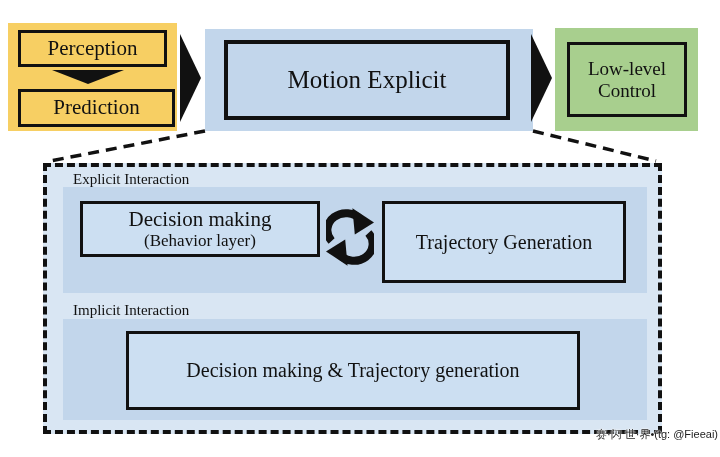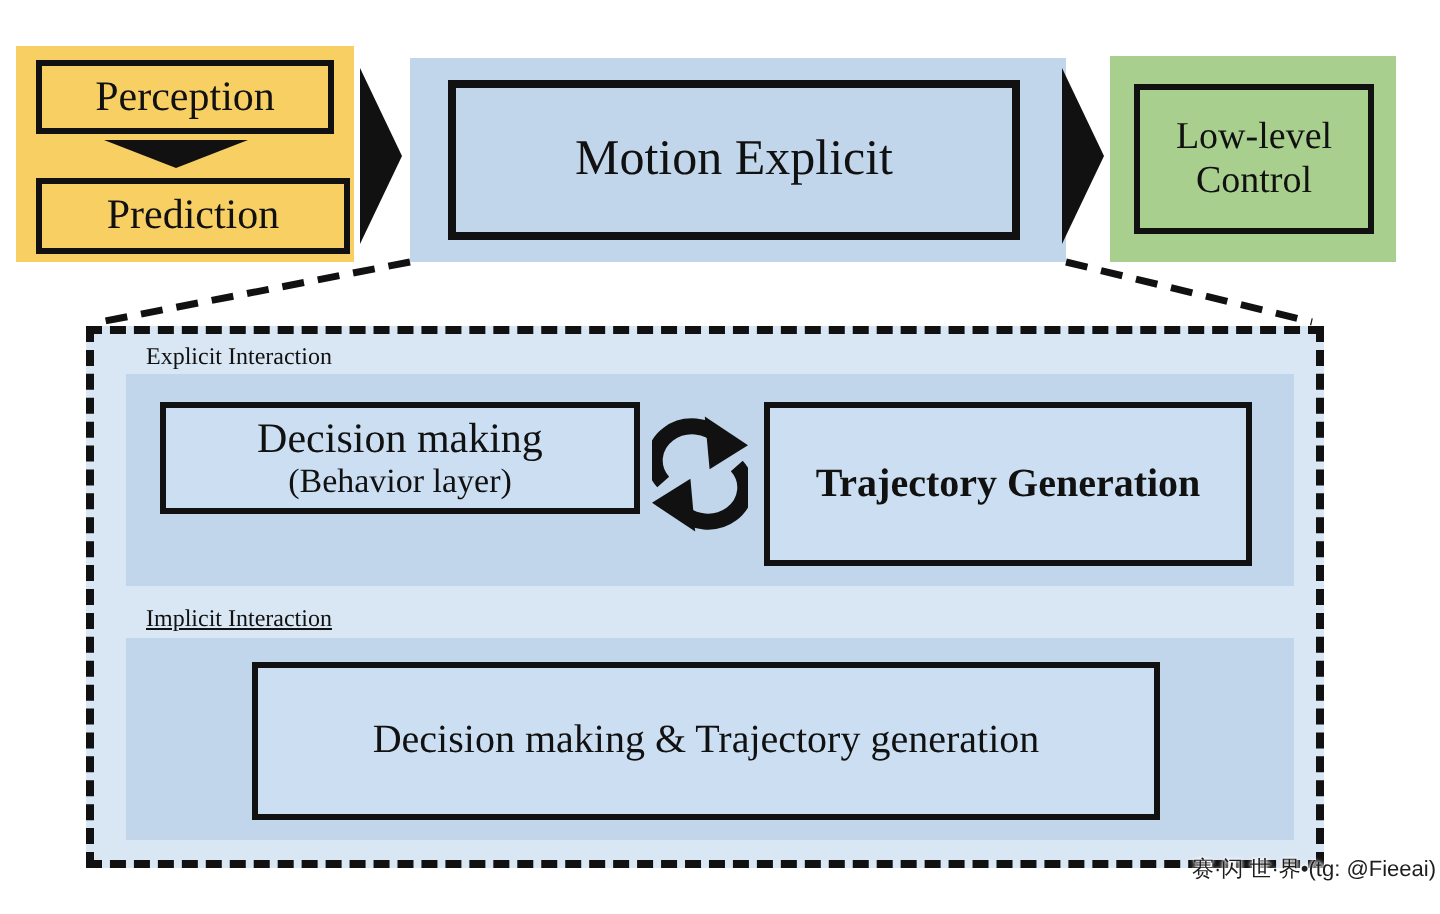--- a/index.html
+++ b/index.html
@@ -54,30 +54,30 @@
 
   
   .connectors { position: absolute; left: 0; top: 0; width: 720px; height: 457px; pointer-events: none; }
 
   
   .dashed-box {
     position: absolute; left: 43px; top: 163px; width: 619px; height: 271px;
     background: var(--detail-blue);
     border: 4px dashed var(--ink);
   }
-  .section-label { position: absolute; font-size: 12px; color: var(--ink); }
+  .section-label { position: absolute; font-size: 15px; color: var(--ink); }
   .label-explicit { left: 26px; top: 4px; }
-  .label-implicit { left: 26px; top: 135px; text-decoration: underline; }
+  .label-implicit { left: 26px; top: 135px; }
   .sub-panel { position: absolute; left: 16px; width: 584px; background: var(--panel-blue); }
   .explicit-panel { top: 20px; height: 106px; }
   .implicit-panel { top: 152px; height: 101px; }
 
   .dm-box  { left: 17px;  top: 14px; width: 240px; height: 56px; background: var(--box-blue); font-size: 21px; }
   .dm-box .sub { font-size: 17px; }
-  .tg-box  { left: 319px; top: 14px; width: 244px; height: 82px; background: var(--box-blue); font-size: 20px; font-weight: bold; }
+  .tg-box  { left: 319px; top: 14px; width: 244px; height: 82px; background: var(--box-blue); font-size: 20px; }
   .cycle-icon { position: absolute; left: 263px; top: 20px; width: 48px; height: 60px; }
   .combined-box { left: 63px; top: 12px; width: 454px; height: 79px; background: var(--box-blue); font-size: 20px; }
 
   
   .watermark {
     position: absolute; top: 427px; right: 2px;
     font-family: "Liberation Sans", "DejaVu Sans", sans-serif;
     font-size: 11px;
     font-weight: normal;
     color: #1d1d1d;

